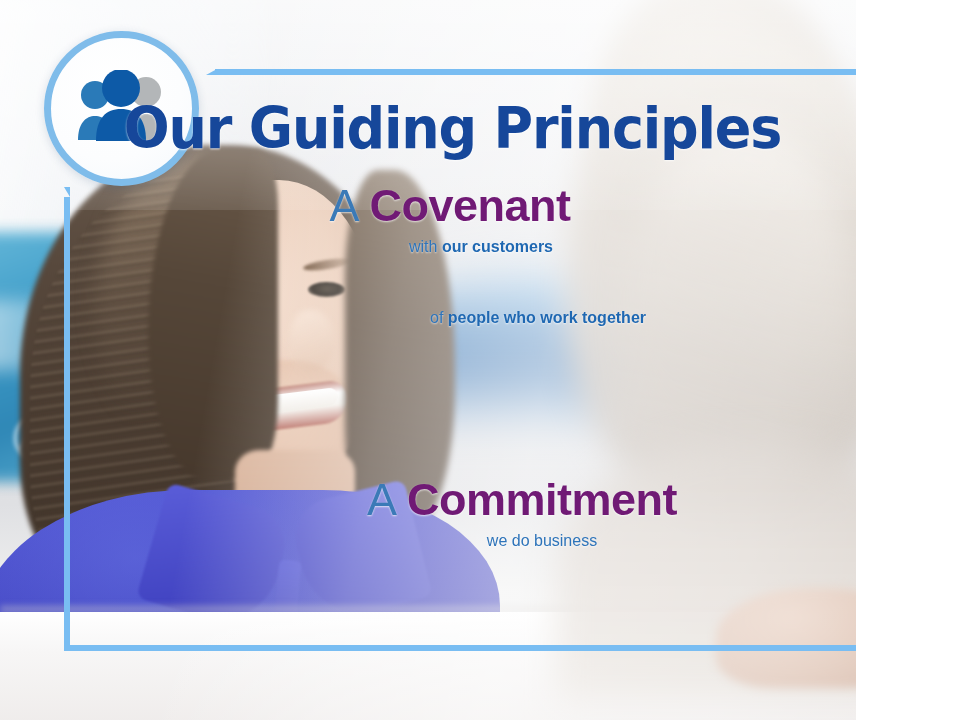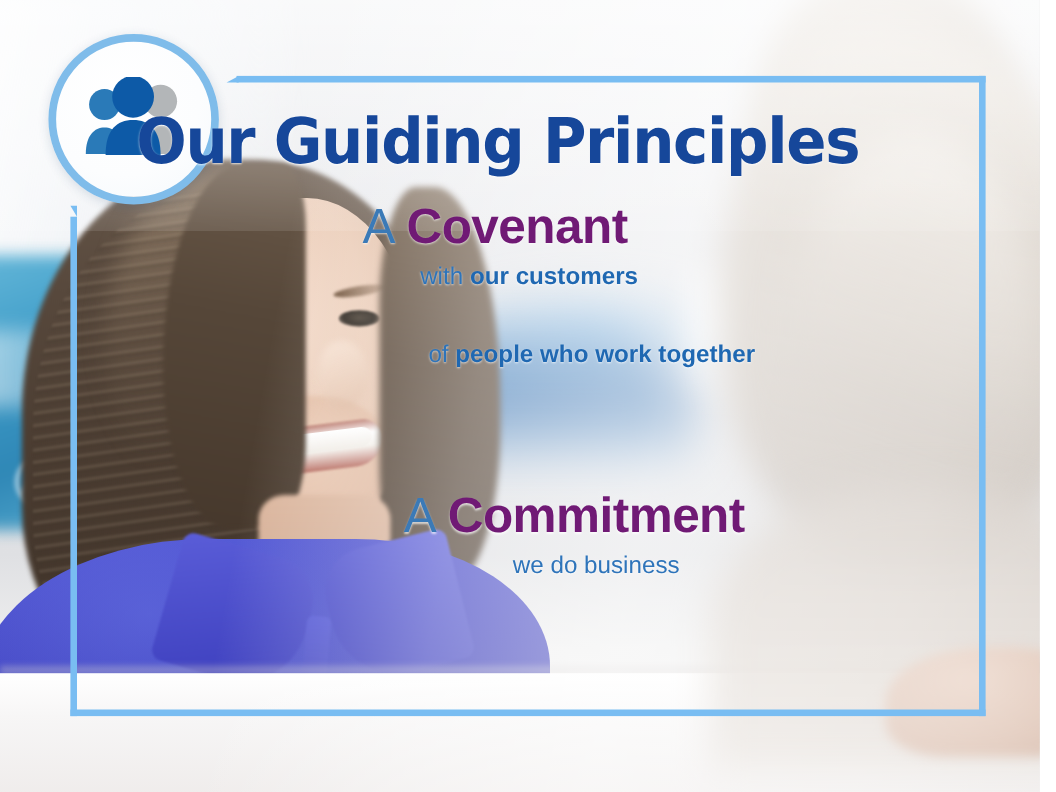--- a/index.html
+++ b/index.html
@@ -6,21 +6,21 @@
   * { margin:0; padding:0; box-sizing:border-box; }
   html, body {
     width:960px; height:720px;
     overflow:hidden;
     font-family:"Liberation Sans", sans-serif;
     background:#ffffff;
   }
 
   #stage {
     position:relative;
-    width:945px; height:720px;
+    width:856px; height:720px;
     overflow:hidden;
     background:#e9eaec;
   }
 
   
   .photo { position:absolute; inset:0; overflow:hidden; }
 
   
   .bg-room {
     position:absolute; inset:0;
@@ -375,38 +375,38 @@
     font-size:45px;
     line-height:1.05;
     white-space:nowrap;
     text-shadow:0 1px 2px rgba(255,255,255,.7);
   }
   .p-article { font-weight:normal; color:#3b7ab7; letter-spacing:0px; }
   .p-keyword { font-weight:bold;   color:#701a75; letter-spacing:-.5px; }
 
   .p-sub {
     font-family:"Liberation Sans", sans-serif;
-    font-size:22px;
+    font-size:16px;
     line-height:1.32;
     color:#2a6fb5;
     margin-top:7px;
     text-shadow:0 1px 2px rgba(255,255,255,.7);
   }
   .p-sub b { font-weight:bold; color:#1f68b2; }
   .p-sub .lite { font-weight:normal; color:#2e74ba; }
 
   
   .p1 { left:0;  top:182px; width:900px; }
   .p1 .p-sub { padding-left:62px; }
 
   .p2 { left:0;  top:300px; width:960px; }
   .p2 .p-head { padding-left:30px; }
   .p2 .p-sub  { padding-left:116px; }
 
-  .p3 { left:0;  top:445px; width:960px; }
+  .p3 { left:0;  top:476px; width:960px; }
   .p3 .p-head { padding-left:84px; }
   .p3 .p-sub  { padding-left:124px; }
 </style>
 </head>
 <body>
 
 <div id="stage">
 
   <div class="photo">
     <div class="bg-room"></div>

